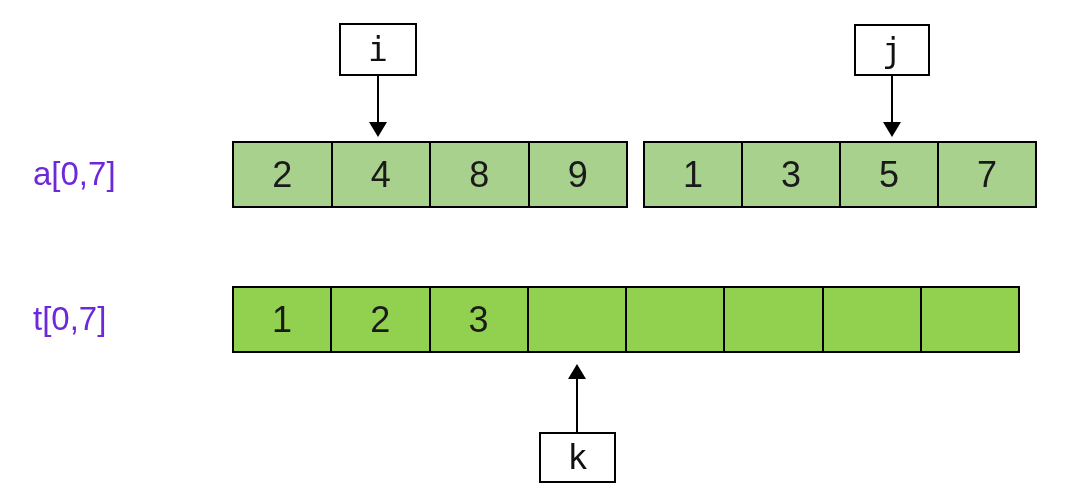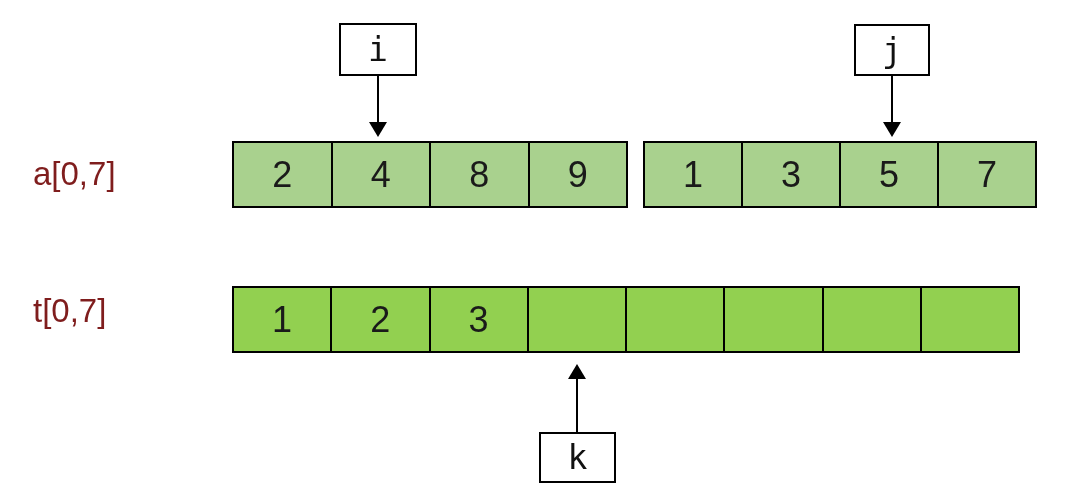--- a/index.html
+++ b/index.html
@@ -13,21 +13,21 @@
   .canvas{
     position:relative;
     width:1070px;height:497px;
     background:var(--bg);
     overflow:hidden;
   }
   .row-label{
     position:absolute;
     font-family:"Liberation Sans",sans-serif;
     font-size:33px;
-    color:#7f1d1d;
+    color:#6d28d9;
     white-space:nowrap;
     text-align:right;
   }
   .array-group{
     position:absolute;
     display:flex;
     height:67px;
     border:2px solid var(--border);
     box-sizing:border-box;
   }
@@ -90,21 +90,21 @@
     <div class="cell">9</div>
   </div>
 
   <div class="array-group source" style="left:643px;top:141px;width:394px;">
     <div class="cell">1</div>
     <div class="cell">3</div>
     <div class="cell">5</div>
     <div class="cell">7</div>
   </div>
 
-  <div class="row-label" style="left:33px;top:292px;">t[0,7]</div>
+  <div class="row-label" style="left:33px;top:300px;">t[0,7]</div>
 
   <div class="array-group temp" style="left:232px;top:286px;width:788px;">
     <div class="cell">1</div>
     <div class="cell">2</div>
     <div class="cell">3</div>
     <div class="cell"></div>
     <div class="cell"></div>
     <div class="cell"></div>
     <div class="cell"></div>
     <div class="cell"></div>

